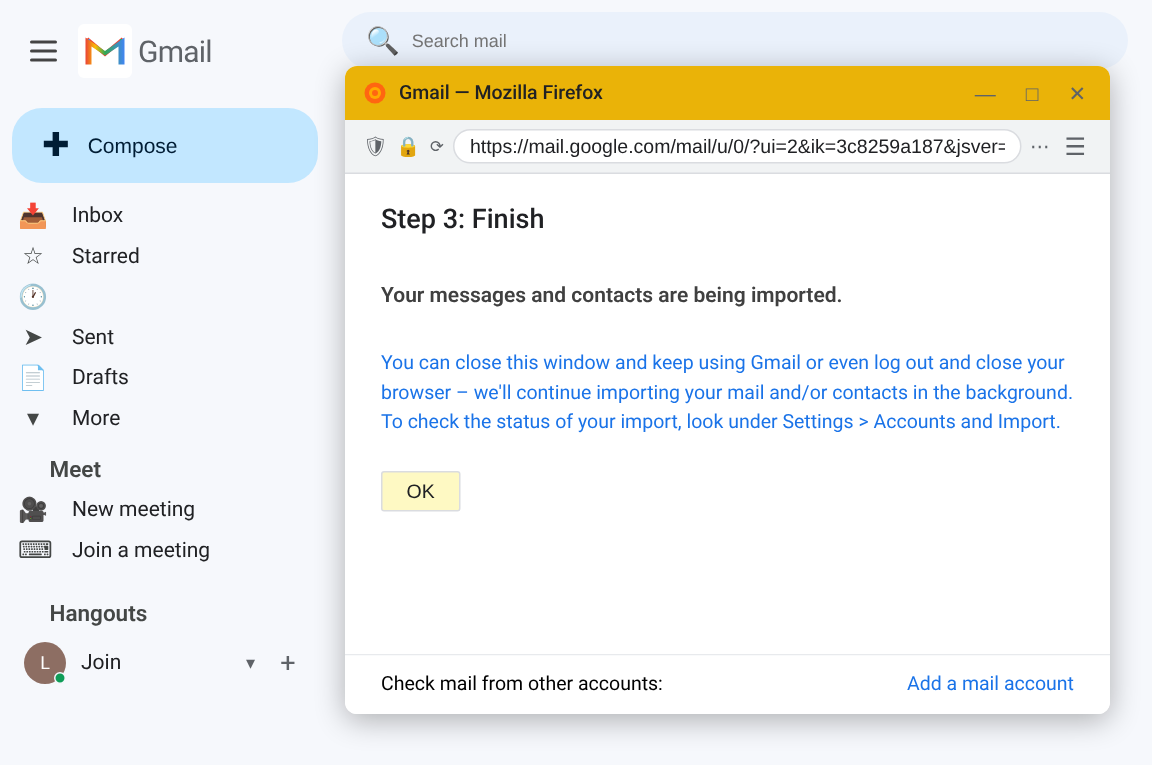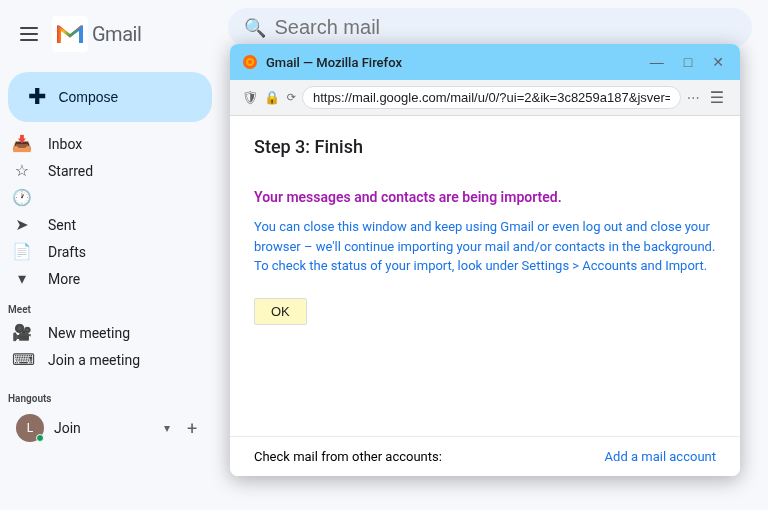--- a/index.html
+++ b/index.html
@@ -96,24 +96,24 @@
     }
     .nav-icon {
       width: 20px;
       text-align: center;
       font-size: 16px;
       color: #444746;
     }
     .nav-label { flex: 1; }
 
     .section-label {
-      font-size: 10px;
+      font-size: 15px;
       font-weight: 600;
       color: #444746;
-      padding: 12px 16px 4px 8px;
+      padding: 12px 16px 4px 33px;
     }
 
     .hangouts-section {
       margin-top: 8px;
     }
     .hangouts-item {
       display: flex;
       align-items: center;
       gap: 10px;
       padding: 6px 16px;
@@ -179,41 +179,41 @@
       padding: 8px 16px;
       margin: 8px 16px 8px 8px;
       gap: 8px;
       flex-shrink: 0;
     }
     .search-icon { color: #5f6368; font-size: 18px; }
     .search-input {
       background: transparent;
       border: none;
       outline: none;
-      font-size: 20px;
+      font-size: 12px;
       color: #202124;
       flex: 1;
     }
 
     
     .browser-window {
       position: absolute;
       top: 44px;
       left: 10px;
       width: 510px;
       background: #ffffff;
       border-radius: 8px;
       box-shadow: 0 4px 20px rgba(0,0,0,0.3);
       z-index: 100;
       display: flex;
       flex-direction: column;
     }
 
     .browser-titlebar {
-      background: #7dd3fc;
+      background: #eab308;
       border-radius: 8px 8px 0 0;
       display: flex;
       align-items: center;
       padding: 6px 12px;
       gap: 8px;
       height: 36px;
     }
     .browser-title {
       flex: 1;
       font-size: 13px;
@@ -272,24 +272,24 @@
     }
 
     .step-title {
       font-size: 18px;
       font-weight: 500;
       color: #202124;
       margin-bottom: 32px;
     }
 
     .import-heading {
-      color: #a21caf;
+      color: #404040;
       font-size: 14px;
       font-weight: 600;
-      margin-bottom: 12px;
+      margin-bottom: 28px;
     }
 
     .import-text {
       color: #1a73e8;
       font-size: 13px;
       line-height: 1.5;
       margin-bottom: 14px;
     }
 
     .ok-button {

